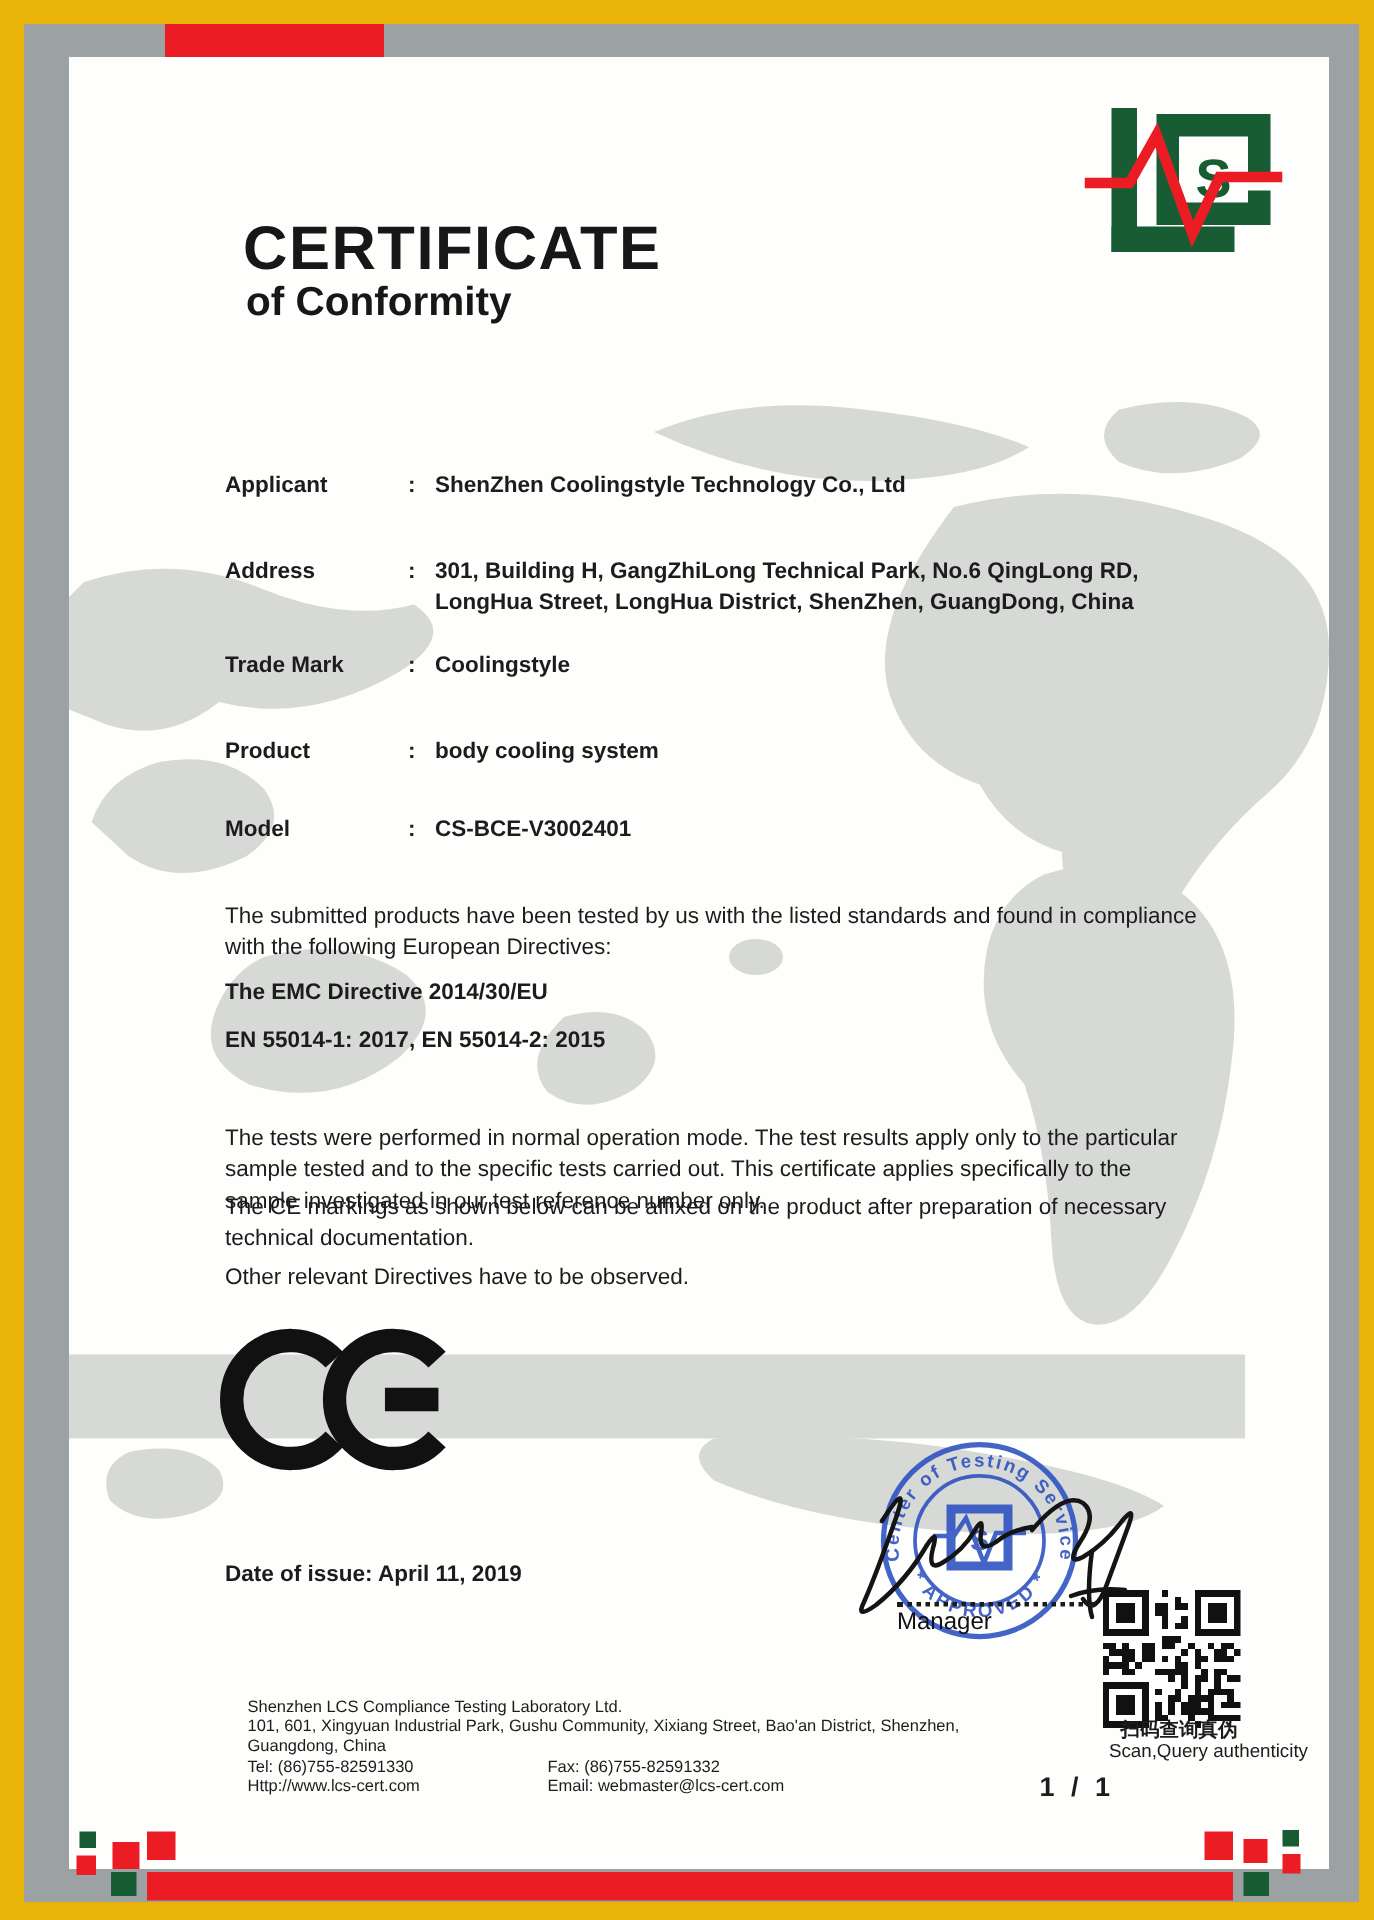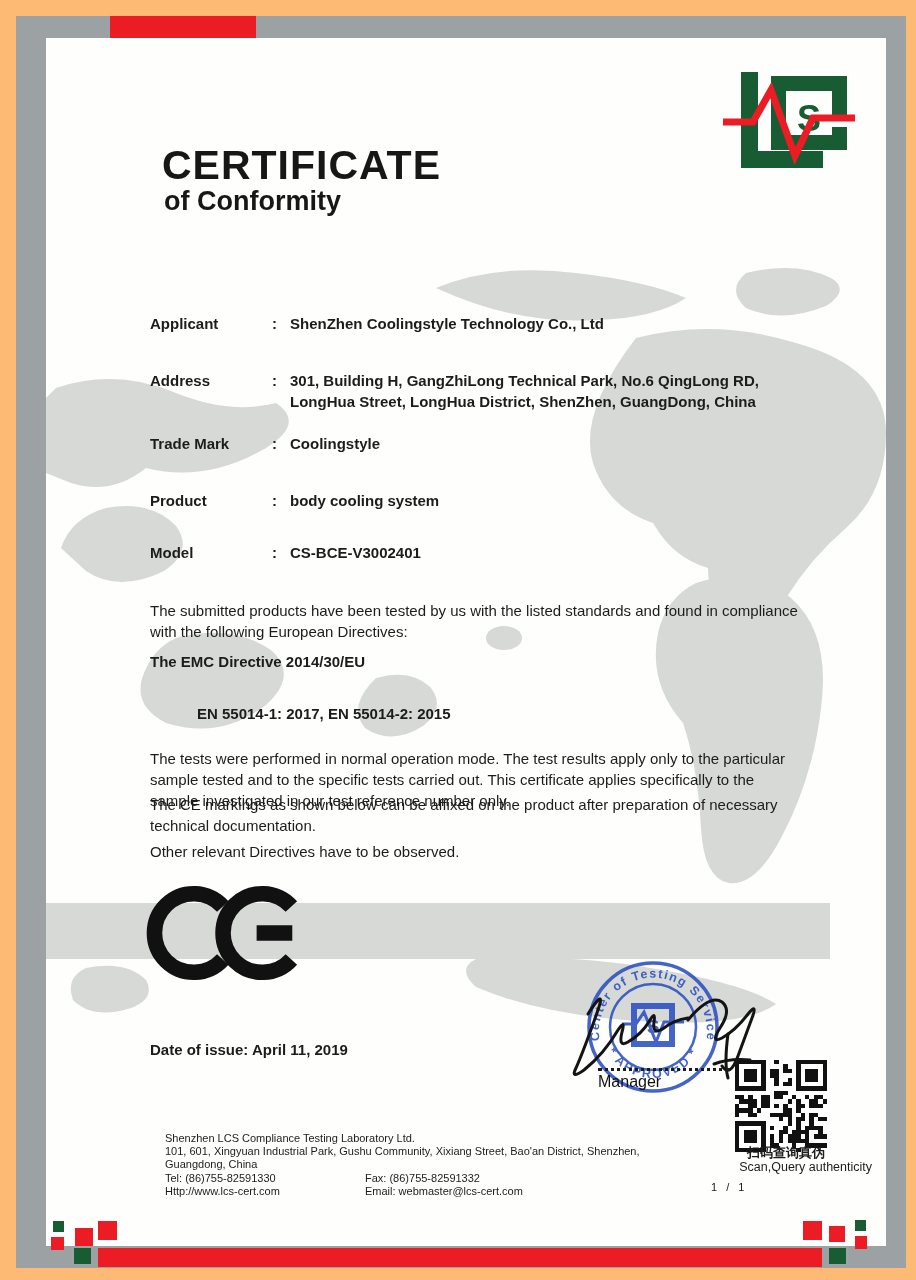--- a/index.html
+++ b/index.html
@@ -1,19 +1,19 @@
 <!DOCTYPE html>
 <html><head>
 <meta charset="utf-8">
 <style>
   * { margin:0; padding:0; box-sizing:border-box; }
   html,body { background:#e9e9e6; }
   .page {
     position:relative; width:916px; height:1280px; margin:0 auto;
-    background:#fdba74; overflow:hidden;
+    background:#eab308; overflow:hidden;
     font-family:"Liberation Sans", sans-serif; color:#1c1c1c;
   }
   
   .frame-band { position:absolute; background:#9ca1a4; }
   .frame-top    { left:16px;  top:16px;    width:890px; height:22px; }
   .frame-left   { left:16px;  top:16px;    width:30px;  height:1252px; }
   .frame-right  { left:886px; top:16px;    width:20px;  height:1252px; }
   .frame-bottom { left:16px;  top:1246px;  width:890px; height:22px; }
   .content-area { position:absolute; left:46px; top:38px; width:840px; height:1208px; background:#fefefc; }
   .accent { position:absolute; }
@@ -42,21 +42,21 @@
   .issue-date { left:150px; top:1041px; font-size:15px; font-weight:bold; }
   
   .stamp { left:584px; top:958px; z-index:2; }
   .signature { left:560px; top:972px; z-index:3; }
   .manager-line { position:absolute; left:598px; top:1068px; width:132px; border-bottom:3px dotted #1b1b1b; z-index:3; }
   .manager-label { position:absolute; left:598px; top:1073px; width:132px; text-align:left; font-size:16px; z-index:3; color:#111; }
   
   .qr-box { left:735px; top:1060px; z-index:2; }
   .qr-caption-cn { position:absolute; left:700px; top:1144px; width:172px; text-align:center; font-size:13px; font-weight:bold; z-index:2; }
   .qr-caption-en { position:absolute; left:700px; top:1160px; width:172px; text-align:right; font-size:12.5px; z-index:2; }
-  .page-num { position:absolute; left:693px; top:1181px; font-size:11px; font-weight:normal; letter-spacing:3px; z-index:2;margin-left:18px; }
+  .page-num { position:absolute; left:693px; top:1181px; font-size:18px; font-weight:bold; letter-spacing:3px; z-index:2; }
   
   .footer { position:absolute; left:165px; top:1132px; width:540px; font-size:11px; line-height:13.2px; z-index:1; }
   .footer .cell { display:inline-block; width:200px; }
 </style>
 </head>
 <body>
 
 <div class="page">
 
   <div class="content-area"></div>
@@ -119,21 +119,21 @@
   </div>
   <div class="field-row" style="top:490px;">
     <span class="lbl">Product</span><span class="colon">:</span><span class="val">body cooling system</span>
   </div>
   <div class="field-row" style="top:542px;">
     <span class="lbl">Model</span><span class="colon">:</span><span class="val">CS-BCE-V3002401</span>
   </div>
 
   <div class="para" style="top:600px;">The submitted products have been tested by us with the listed standards and found in compliance with the following European Directives:</div>
   <div class="para bold" style="top:651px;">The EMC Directive 2014/30/EU</div>
-  <div class="para bold" style="top:703px;margin-left:47px;">EN 55014-1: 2017, EN 55014-2: 2015</div>
+  <div class="para bold" style="top:683px;">EN 55014-1: 2017, EN 55014-2: 2015</div>
   <div class="para" style="top:748px;">The tests were performed in normal operation mode. The test results apply only to the particular sample tested and to the specific tests carried out. This certificate applies specifically to the sample investigated in our test reference number only.</div>
   <div class="para" style="top:841px;">Other relevant Directives have to be observed.</div>
   <div class="para" style="top:794px;">The CE markings as shown below can be affixed on the product after preparation of necessary technical documentation.</div>
 
   <svg class="fg ce-mark" width="160" height="110" viewBox="0 0 175 110">
     <g stroke="#111" stroke-width="17" fill="none">
       <path d="M 84 26 A 43 43 0 1 0 84 84"></path>
       <path d="M 159 26 A 43 43 0 1 0 159 84"></path>
       <path d="M 121 55 H 160"></path>
     </g>

